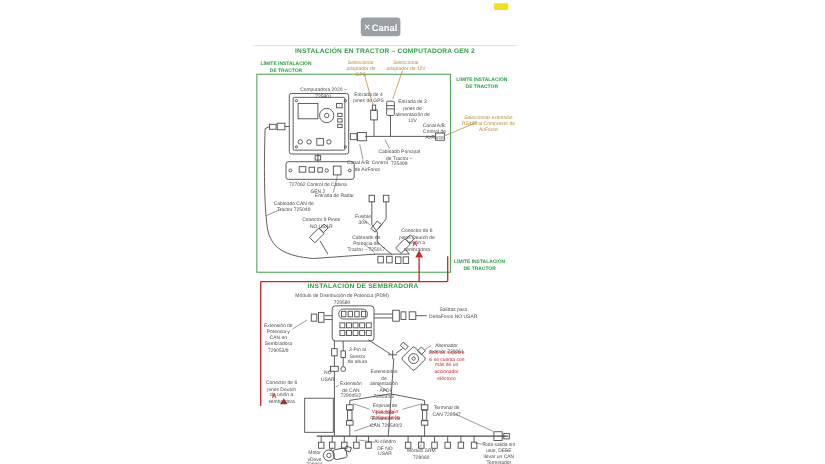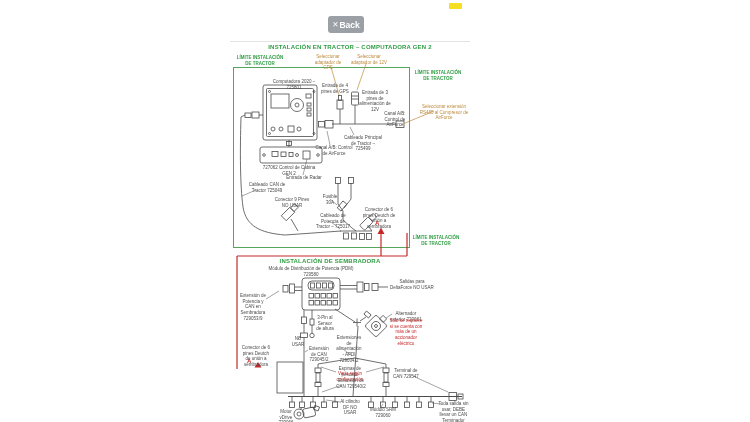--- a/index.html
+++ b/index.html
@@ -29,21 +29,21 @@
 </style>
 </head>
 <body>
 
 <div id="stage">
 
   <div id="yellow-marker"></div>
 
   <button id="back-btn">
     <span class="x">✕</span>
-    <span>Back</span>
+    <span>Canal</span>
   </button>
 
   <div id="top-rule"></div>
 
   <div class="sec-title" style="left:230px; top:44px; width:240px;">INSTALACIÓN EN TRACTOR – COMPUTADORA GEN 2</div>
 
   <div id="tractor-box"></div>
 
   <svg class="diagram" width="750" height="422" viewBox="0 0 750 422">
     <g stroke="#4a4a4a" stroke-width="0.8" fill="none">

